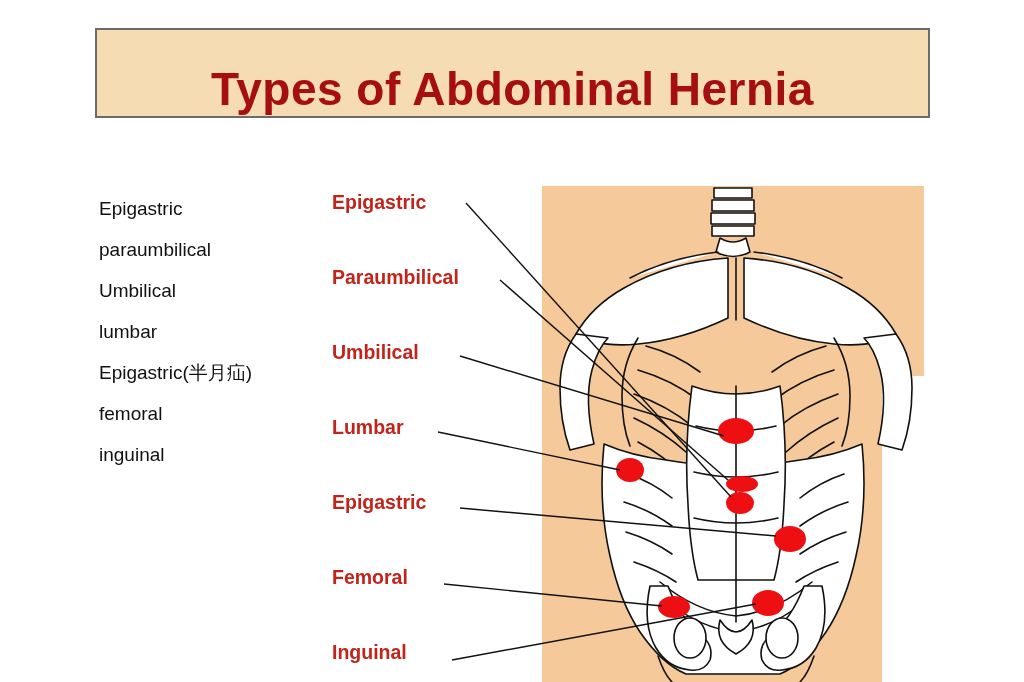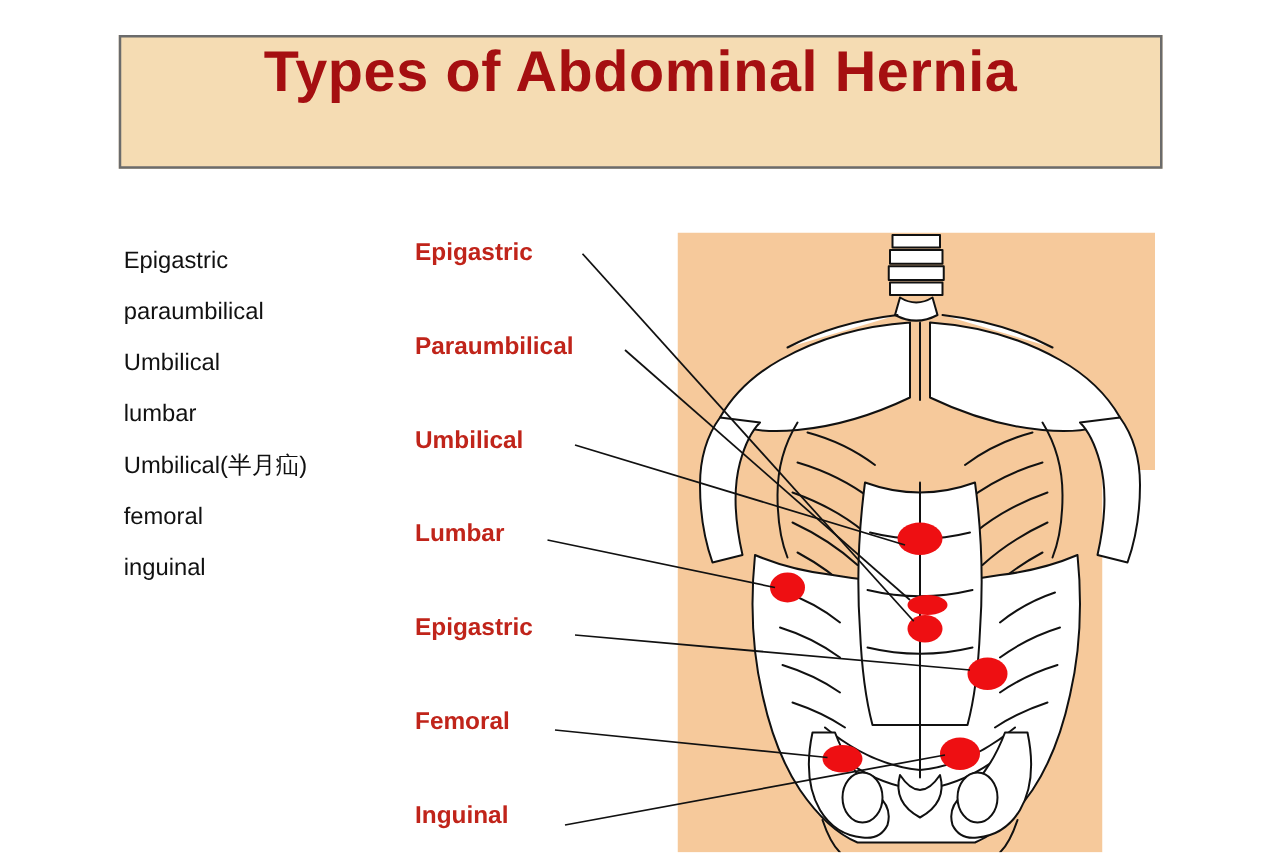--- a/index.html
+++ b/index.html
@@ -14,26 +14,26 @@
     overflow: hidden;
     font-family: "Liberation Sans", sans-serif;
   }
 
   
   #title-banner {
     position: absolute;
     left: 95px;
     top: 28px;
     width: 835px;
-    height: 107px;
+    height: 90px;
     box-sizing: border-box;
     background: #f5dcb3;
     border: 2px solid #6b6b6b;
     display: flex;
-    align-items: flex-start;
+    align-items: flex-end;
     justify-content: center;
   }
   #title-text {
     font-size: 46px;
     font-weight: bold;
     color: #a50f11;
     letter-spacing: 0.5px;
     font-family: "Liberation Sans", sans-serif;
     white-space: nowrap;
   }
@@ -120,21 +120,21 @@
 
 <div id="title-banner">
   <div id="title-text">Types of Abdominal Hernia</div>
 </div>
 
 <div id="left-list">
   <div class="list-item">Epigastric</div>
   <div class="list-item">paraumbilical</div>
   <div class="list-item">Umbilical</div>
   <div class="list-item">lumbar</div>
-  <div class="list-item">Umbilical(半月疝)</div>
+  <div class="list-item">Epigastric(半月疝)</div>
   <div class="list-item">femoral</div>
   <div class="list-item">inguinal</div>
 </div>
 
 <div id="label-column">
   <div class="hlabel">Epigastric</div>
   <div class="hlabel">Paraumbilical</div>
   <div class="hlabel">Umbilical</div>
   <div class="hlabel">Lumbar</div>
   <div class="hlabel">Epigastric</div>

